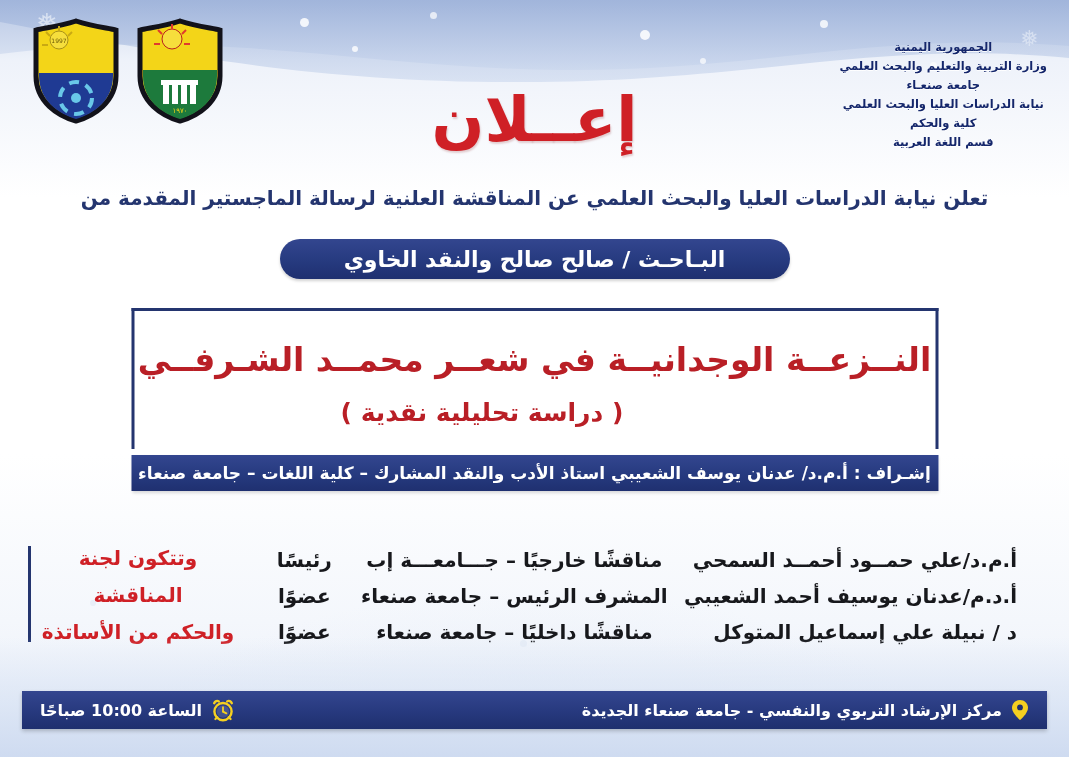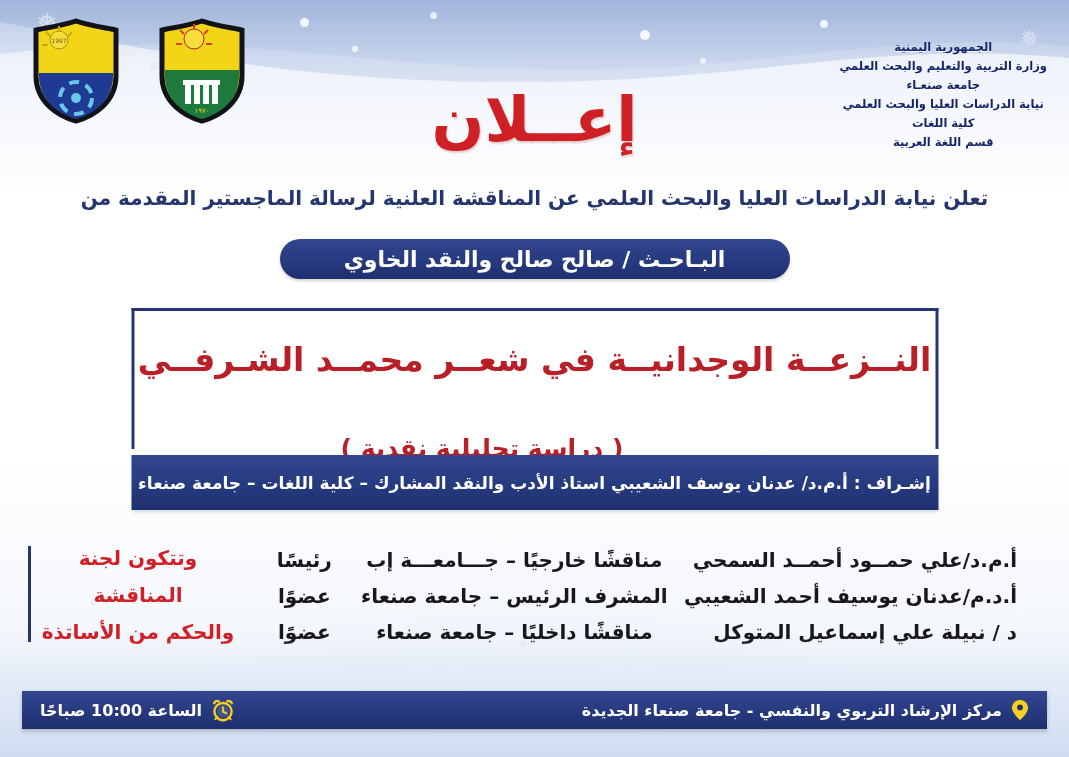--- a/index.html
+++ b/index.html
@@ -42,21 +42,21 @@
   
   .frost-bottom {
     position:absolute; left:0; bottom:0; width:1069px; height:120px;
     background:linear-gradient(180deg, rgba(225,233,246,0) 0%, rgba(216,227,244,.75) 55%, rgba(205,218,240,.95) 100%);
     pointer-events:none;
   }
 
   
   .logos {
     position:absolute; top:18px; left:28px;
-    display:flex; gap:30px; align-items:flex-end;
+    display:flex; gap:8px; align-items:flex-end;
     direction:ltr;
   }
   .shield { position:relative; width:96px; height:106px; }
   .shield svg { display:block; }
 
   .ministry {
     position:absolute; top:38px; right:22px;
     text-align:center;
     color:#14266b;
     font-weight:bold;
@@ -119,27 +119,27 @@
   }
   .thesis-title {
     position:absolute; top:340px; left:0; width:1069px;
     text-align:center;
     color:#b91f26; font-weight:bold; font-size:33px;
     letter-spacing:-.5px;
   }
   .thesis-sub {
     position:absolute; top:398px; left:0; width:964px;
     text-align:center;
-    color:#b91f26; font-weight:bold; font-size:25px;margin-top:36px;
+    color:#b91f26; font-weight:bold; font-size:25px;
   }
 
   
   .supervisor-bar {
     position:absolute; top:455px; left:50%; transform:translateX(-50%);
-    width:807px; height:55px;
+    width:807px; height:36px;
     background:linear-gradient(180deg,#33468f 0%,#263a7f 55%,#1f3070 100%);
     display:flex; align-items:center; justify-content:center;
     color:#ffffff; font-weight:bold; font-size:17px;
     box-shadow:0 2px 3px rgba(0,0,0,.15);
   }
 
   
   .committee {
     position:absolute; top:540px; left:0; width:1069px;
     display:flex; align-items:center;
@@ -264,21 +264,21 @@
       </svg>
     </div>
 
   </div>
 
   <div class="ministry">
     <div>الجمهورية اليمنية</div>
     <div>وزارة التربية والتعليم والبحث العلمي</div>
     <div>جامعة صنعـاء</div>
     <div>نيابة الدراسات العليا والبحث العلمي</div>
-    <div>كلية اللغات</div>
+    <div>كلية والحكم</div>
     <div>قسم اللغة العربية</div>
   </div>
 
   <div class="word-ad">إعــلان</div>
 
   <div class="announce">تعلن نيابة الدراسات العليا والبحث العلمي عن المناقشة العلنية لرسالة الماجستير المقدمة من</div>
 
   <div class="researcher-bar">
     <span>البـاحـث / صالح صالح والنقد الخاوي</span>
   </div>

